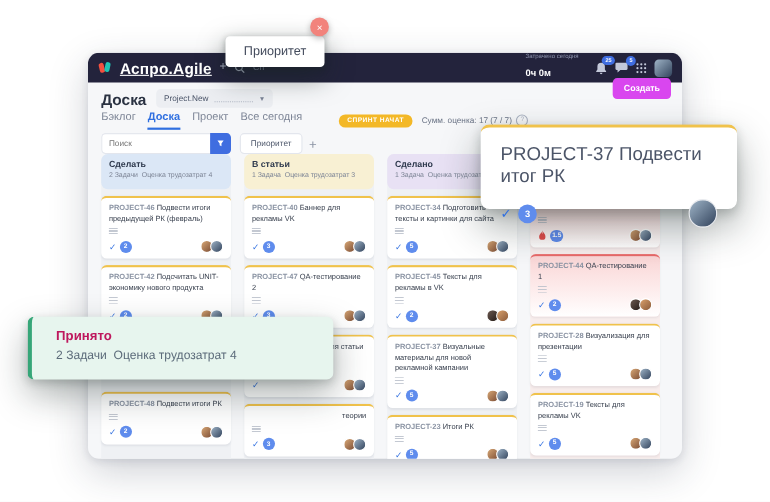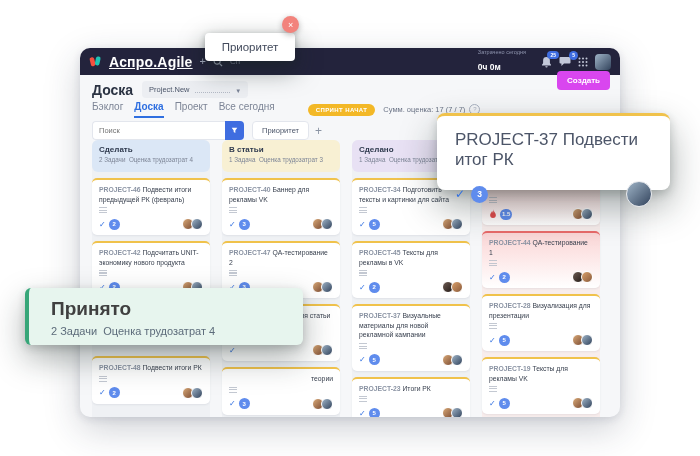--- a/index.html
+++ b/index.html
@@ -50,21 +50,21 @@
   .sprint-pill{
     margin-left:22px;background:#f3b827;color:#fff;font-size:6px;font-weight:700;
     padding:3px 8px;border-radius:8px;letter-spacing:.4px;white-space:pre;
   }
   .summary{font-size:7.5px;color:#6b7486;margin-left:8px;white-space:pre;}
   .help-circle{
     display:inline-block;width:9px;height:9px;border:1px solid #aab1c0;border-radius:50%;
     font-size:6px;color:#aab1c0;text-align:center;line-height:9px;margin-left:4px;vertical-align:-2px;
   }
   .filter-row{position:absolute;left:12px;top:73px;display:flex;height:19px;}
-  .search-box{display:flex;width:152px;margin-right:8px;justify-content:flex-end;}
+  .search-box{display:flex;width:118px;margin-right:8px;justify-content:flex-end;}
   .search-box input{
     flex:1;border:1px solid #e3e6ed;border-right:none;border-radius:4px 0 0 4px;
     font-size:7.5px;padding:0 6px;color:#444;background:#fff;outline:none;min-width:0;
     font-family:inherit;
   }
   .filter-btn{width:19px;background:#3f6de0;border:none;border-radius:0 4px 4px 0;
     display:flex;align-items:center;justify-content:center;}
   .priority-btn{background:#fff;border:1px solid #e3e6ed;border-radius:4px;font-size:7.5px;
     color:#4a5468;padding:0 9px;display:flex;align-items:center;font-family:inherit;}
   .add-filter{font-size:12px;color:#8a93a3;display:flex;align-items:center;padding:0 6px;background:none;border:none;}
@@ -124,21 +124,21 @@
   .callout-check{color:#2f6fe0;font-size:12px;font-weight:700;margin-right:6px;}
   .callout-badge{width:17px;height:17px;border-radius:50%;background:#5f8ced;color:#fff;
     font-size:8.5px;font-weight:600;display:flex;align-items:center;justify-content:center;}
   .callout-avatar{margin-left:auto;width:24px;height:24px;border-radius:50%;
     background:linear-gradient(135deg,#9fb4c7,#32435c);border:1px solid #e8eaee;}
   .accepted-callout{
     position:absolute;left:25px;top:288px;width:278px;height:57px;background:#e7f5ee;
     border-left:4px solid #36a678;border-radius:6px;z-index:25;padding:10px 0 0 22px;box-sizing:border-box;
     box-shadow:0 14px 32px rgba(23,38,33,.35),0 3px 8px rgba(23,38,33,.18);
   }
-  .accepted-title{font-size:19px;font-weight:700;color:#404040;}
+  .accepted-title{font-size:12px;font-weight:700;color:#be185d;}
   .accepted-meta{font-size:11px;color:#5c6b7a;margin-top:5px;white-space:pre;}
 </style>
 </head>
 <body>
 
 <div class="window">
 
   <div class="win-header">
     <svg width="13" height="13" viewBox="0 0 13 13">
       <rect x="1.2" y="2.2" width="4.6" height="9" rx="2" fill="#f4503f" transform="rotate(-14 3.5 6.5)"></rect>

